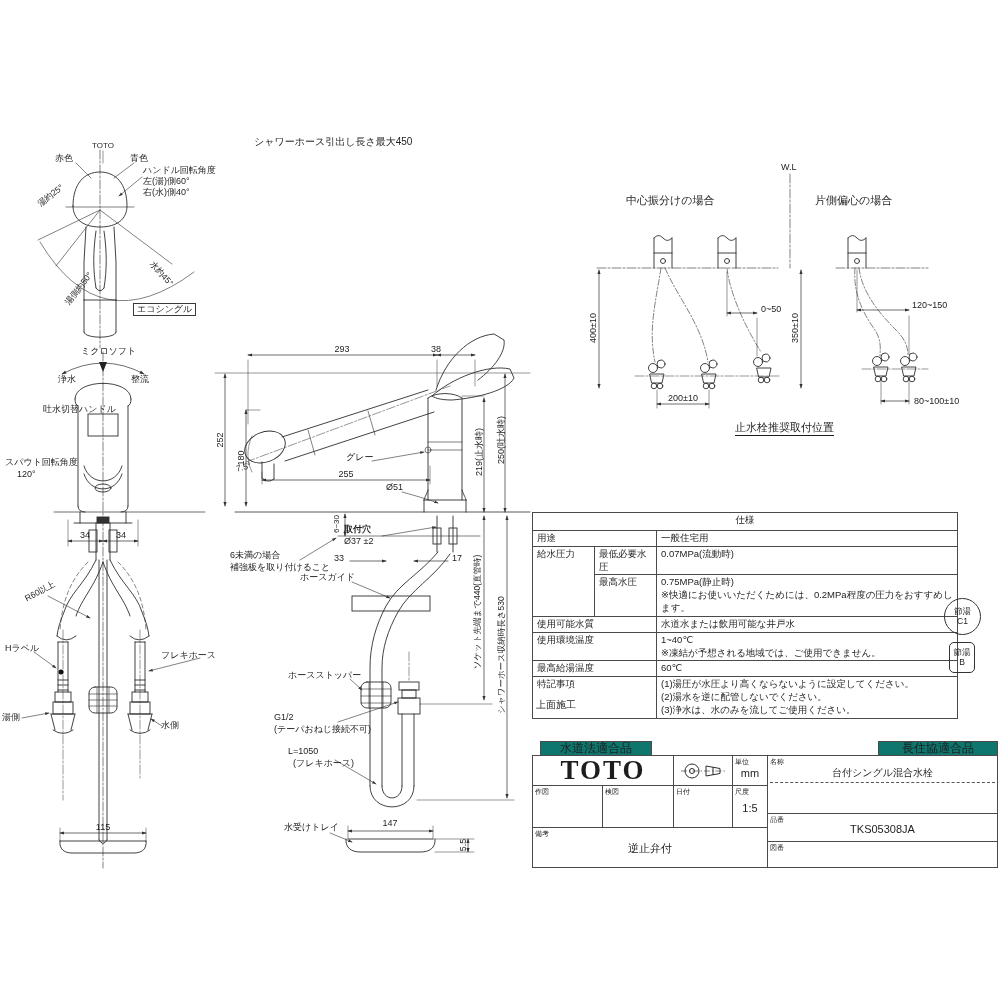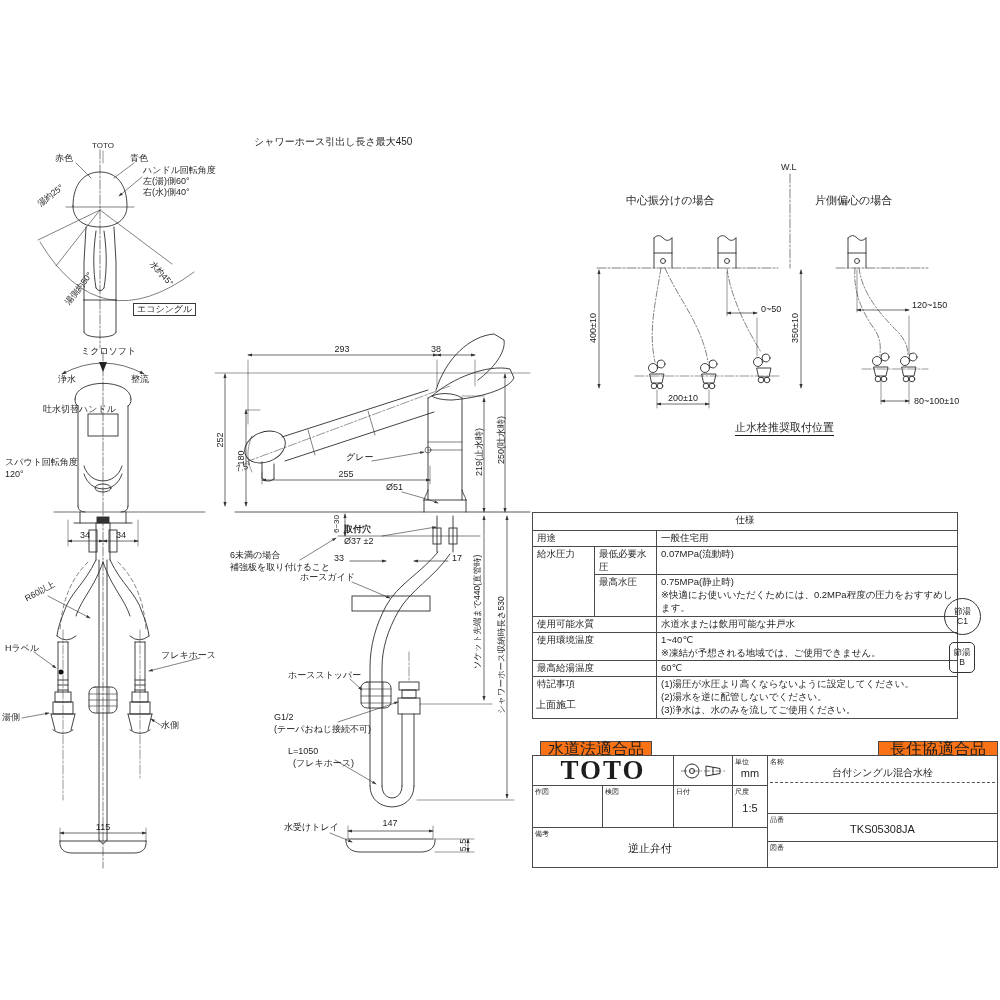--- a/index.html
+++ b/index.html
@@ -16,22 +16,22 @@
   .underl{border-bottom:1px solid #1d1d1d;padding-bottom:1px;}
   .spec{position:absolute;left:532px;top:512px;width:426px;border-collapse:collapse;
         font-size:9.5px;table-layout:fixed;}
   .spec td{border:1px solid #4a4a4a;padding:1px 4px;vertical-align:top;line-height:1.35;}
   .spec td.c{text-align:center;}
   .tbcell{position:absolute;border:1px solid #4a4a4a;box-sizing:border-box;background:#fff;}
   .celltag{position:absolute;top:1px;left:2px;font-size:7px;color:#222;}
   .cellval{position:absolute;left:0;right:0;text-align:center;font-size:10px;}
   .toto-logo{font-family:"Liberation Serif","DejaVu Serif",serif;font-weight:bold;
              font-size:27px;letter-spacing:2px;text-align:center;line-height:29px;}
-  .approve{position:absolute;border:1px solid #4a4a4a;box-sizing:border-box;background:#f97316;
-           text-align:center;font-size:16px;line-height:13px;}
+  .approve{position:absolute;border:1px solid #4a4a4a;box-sizing:border-box;background:#0f766e;
+           text-align:center;font-size:12px;line-height:13px;}
   .badge-c1{position:absolute;left:944px;top:598px;width:37px;height:37px;border:1.2px solid #333;
             border-radius:50%;display:flex;flex-direction:column;align-items:center;justify-content:center;
             font-size:8.5px;line-height:1.15;box-sizing:border-box;}
   .badge-b{position:absolute;left:949px;top:642px;width:26px;height:31px;border:1.2px solid #333;
            border-radius:5px;display:flex;flex-direction:column;align-items:center;justify-content:center;
            font-size:8.5px;line-height:1.15;box-sizing:border-box;}
   .name-wrap{position:absolute;left:0;right:0;text-align:center;font-size:10px;line-height:1.2;white-space:normal;}
   .dash-div{position:absolute;left:2px;right:2px;border-top:1px dashed #555;}
 </style>
 </head>
@@ -269,21 +269,21 @@
 <span class="slant" style="left:36px;top:190px;transform:rotate(-38deg);">湯約25°</span>
 <span class="slant" style="left:60px;top:283px;transform:rotate(-52deg);">湯側約50°</span>
 <span class="slant" style="left:146px;top:268px;transform:rotate(48deg);">水約45°</span>
 
 <span class="lbl boxed" style="left:133px;top:303px;">エコシングル</span>
 <span class="lbl" style="left:81px;top:346px;">ミクロソフト</span>
 <span class="lbl" style="left:58px;top:374px;">浄水</span>
 <span class="lbl" style="left:131px;top:374px;">整流</span>
 <span class="lbl" style="left:5px;top:404px;margin-left:38px;">吐水切替ハンドル</span>
 <span class="lbl" style="left:5px;top:457px;">スパウト回転角度</span>
-<span class="lbl" style="left:5px;top:469px;">120°</span>
+<span class="lbl" style="left:17px;top:469px;">120°</span>
 <span class="dimc" style="left:85px;top:530px;">34</span>
 <span class="dimc" style="left:121px;top:530px;">34</span>
 <span class="slant" style="left:24px;top:586px;transform:rotate(-28deg);">R60以上</span>
 <span class="lbl" style="left:5px;top:643px;">Hラベル</span>
 <span class="lbl" style="left:161px;top:650px;">フレキホース</span>
 <span class="lbl" style="left:2px;top:712px;">湯側</span>
 <span class="lbl" style="left:161px;top:720px;">水側</span>
 <span class="dimc" style="left:103px;top:822px;">115</span>
 
 <span class="lbl10" style="left:254px;top:135px;">シャワーホース引出し長さ最大450</span>

